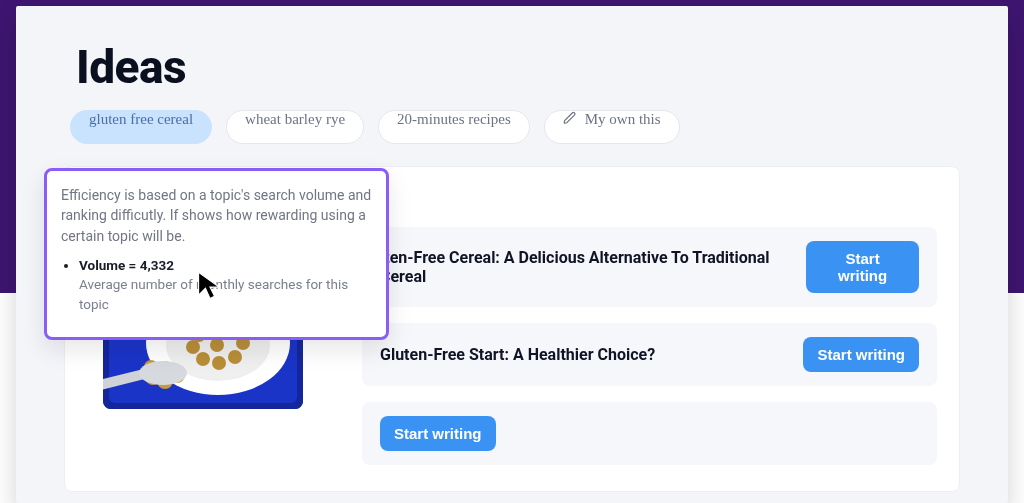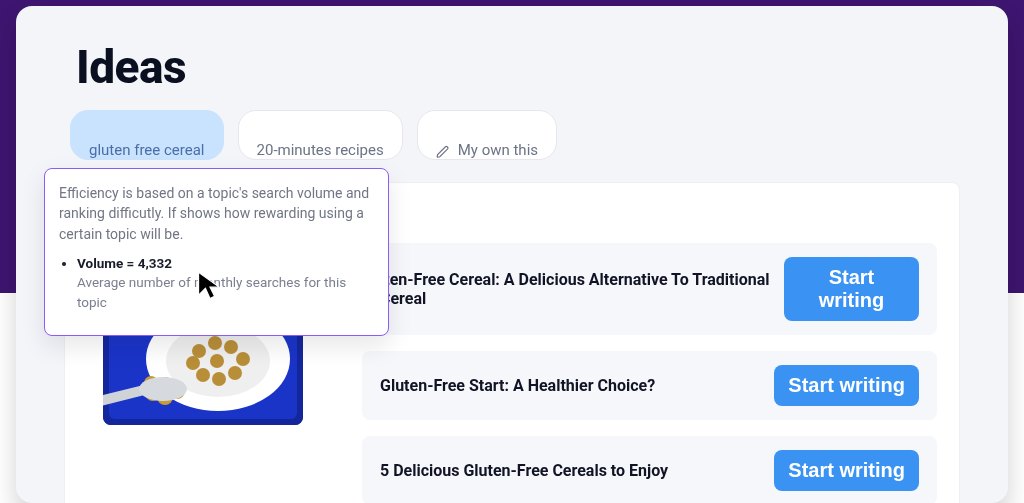--- a/index.html
+++ b/index.html
@@ -12,21 +12,21 @@
   }
   .backdrop-bottom {
     position: absolute; left:0; right:0; bottom:0; height: 210px;
     background: #ffffff;
   }
 
   .card {
     position: absolute;
     left: 16px; top: 6px; right: 16px; bottom: 0;
     background: #f3f5f9;
-    border-radius: 16px;
+    border-radius: 2px;
     box-shadow: 0 14px 26px rgba(0,0,0,0.18);
     overflow: hidden;
     padding: 28px 48px 30px 48px;
   }
 
   .page-title {
     font-size: 46px;
     font-weight: 800;
     color: #0b1020;
     letter-spacing: -0.5px;
@@ -35,30 +35,31 @@
 
   .chips {
     display: flex;
     gap: 14px;
     align-items: center;
     margin-left: 6px;
     margin-bottom: 22px;
   }
   .chip {
     display: inline-flex;
-    align-items: flex-end;
+    align-items: flex-start;
     gap: 8px;
-    height: 50px;
+    height: 34px;
     padding: 0 18px;
     border-radius: 18px;
     background: #ffffff;
     border: 1px solid #e6e6ec;
     color: #6c7386;
     font-size: 15px;
     cursor: pointer;
+    font-family: Liberation Serif, serif;
   }
   .chip.active {
     background: #c9e3ff;
     border-color: #c9e3ff;
     color: #4a6ea8;
   }
   .chip .pencil {
     width: 14px; height: 14px; stroke: #6c7386; stroke-width: 2; fill: none;
   }
 
@@ -121,33 +122,33 @@
     font-size: 16px;
     font-weight: 700;
     color: #101425;
   }
   .start-btn {
     background: #3a93f3;
     color: #ffffff;
     border: none;
     border-radius: 8px;
     padding: 9px 14px;
-    font-size: 20px;
+    font-size: 15px;
     font-weight: 600;
     cursor: pointer;
   }
 
   
   .tooltip {
     position: absolute;
     left: 44px;
     top: 168px;
     width: 345px;
     background: #ffffff;
-    border: 1px solid #8b5cf6;
+    border: 3px solid #8b5cf6;
     border-radius: 8px;
     box-shadow: 0 10px 24px rgba(20,20,40,0.10);
     padding: 14px 14px 6px 14px;
     font-size: 14px;
     color: #717684;
     line-height: 1.45;
     z-index: 20;
   }
   .tooltip ul { list-style: disc; margin: 10px 0 0 18px; color:#1a1d29; font-size:13.5px;}
   .tooltip ul li { margin-bottom: 16px; }
@@ -169,20 +170,23 @@
 <div class="backdrop"></div>
 <div class="backdrop-bottom"></div>
 
 <div class="card">
 
   <h1 class="page-title">Ideas</h1>
 
   <div class="chips">
     <span class="chip active">
       <span>gluten free cereal</span>
+    </span>
+    <span class="chip">
+      <span>wheat barley rye</span>
     </span>
     <span class="chip">
       <span>20-minutes recipes</span>
     </span>
     <span class="chip">
       <svg class="pencil" viewBox="0 0 24 24">
         <path d="M3 21l3.5-.8L20 6.7a2 2 0 0 0 0-2.8l-.9-.9a2 2 0 0 0-2.8 0L2.8 16.5 2 20z"></path>
       </svg>
       <span>My own this</span>
     </span>
@@ -231,21 +235,20 @@
     <div class="right-col">
       <div class="idea-row">
         <div class="idea-title">lten-Free Cereal: A Delicious Alternative To Traditional Cereal</div>
         <button class="start-btn">Start writing</button>
       </div>
       <div class="idea-row">
         <div class="idea-title">Gluten-Free Start: A Healthier Choice?</div>
         <button class="start-btn">Start writing</button>
       </div>
       <div class="idea-row">
-        <div class="idea-title">5 Delicious Gluten-Free Cereals to Enjoy</div>
         <button class="start-btn">Start writing</button>
       </div>
     </div>
   </div>
 
 </div>
 
 <div class="tooltip">
   <div>Efficiency is based on a topic's search volume and ranking difficutly. If shows how rewarding using a certain topic will be.</div>
   <ul>

